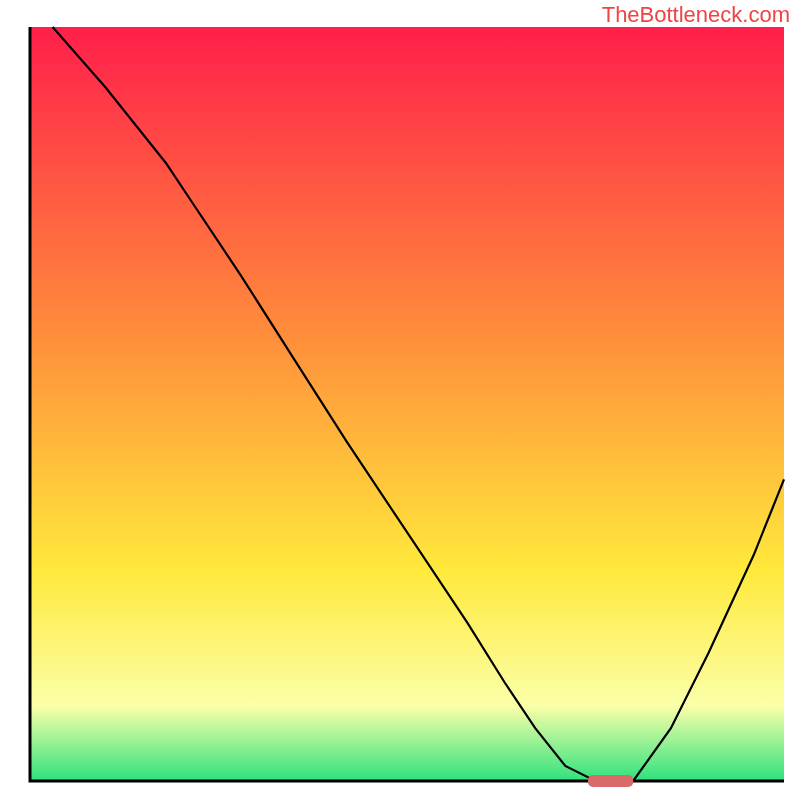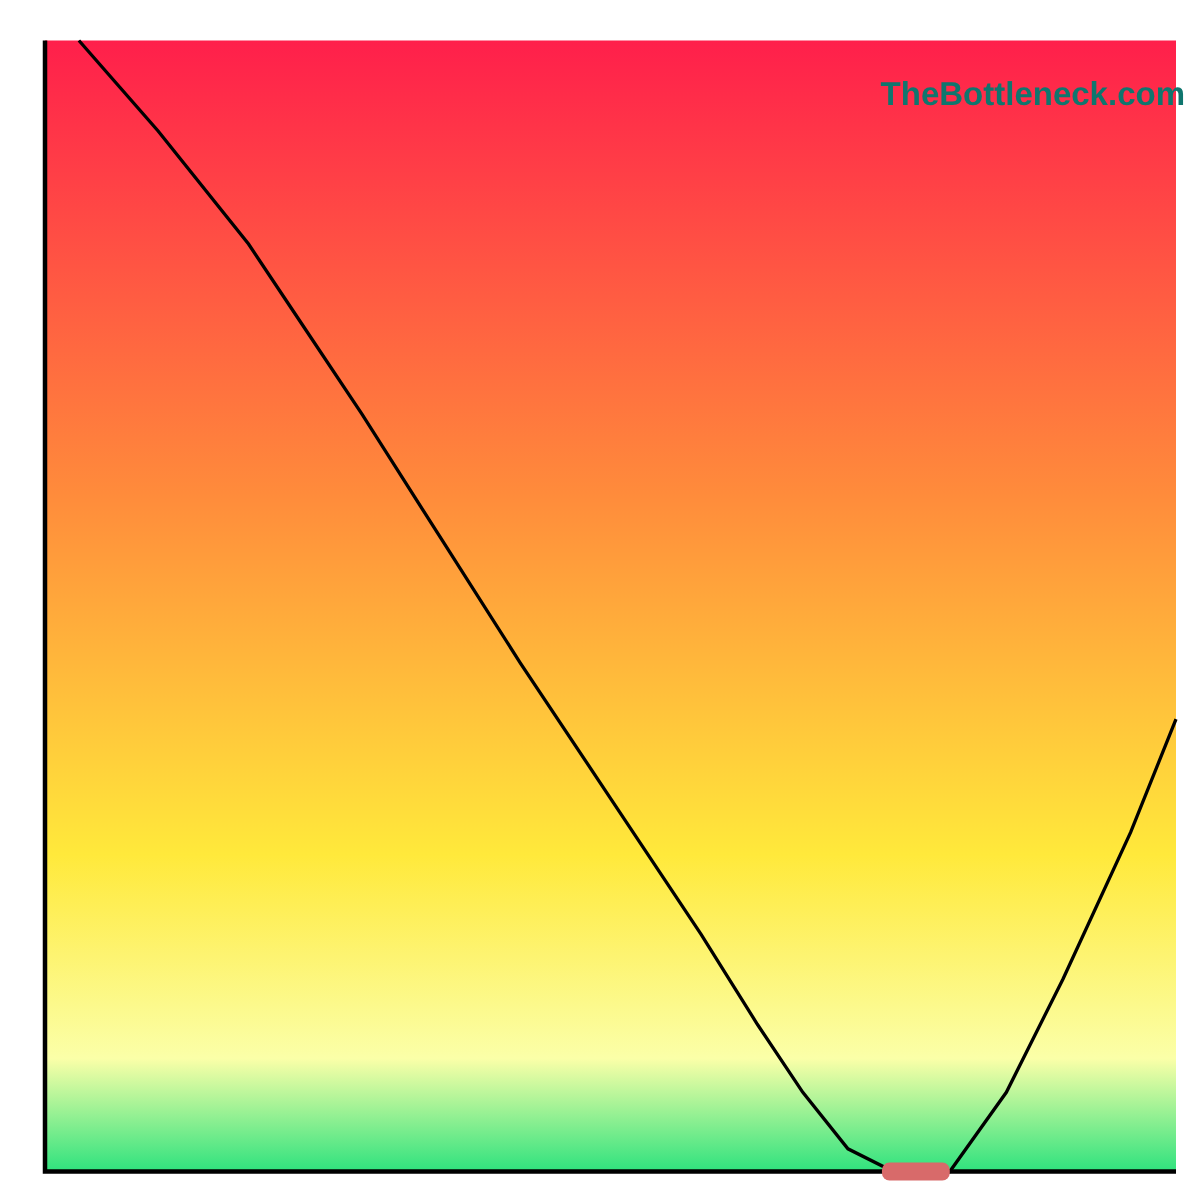--- a/index.html
+++ b/index.html
@@ -12,25 +12,24 @@
   }
   .container {
     position: relative;
     width: 800px;
     height: 800px;
   }
   .watermark {
     position: absolute;
     top: 2px;
     right: 10px;
-    color: #0f766e;
+    color: #ef4444;
     font-size: 22px;
-    font-weight: 700;
+    font-weight: 400;
     z-index: 10;
-    margin-top: 48px;
   }
   svg.plot {
     position: absolute;
     top: 0;
     left: 0;
   }
 </style>
 </head>
 <body>
 

